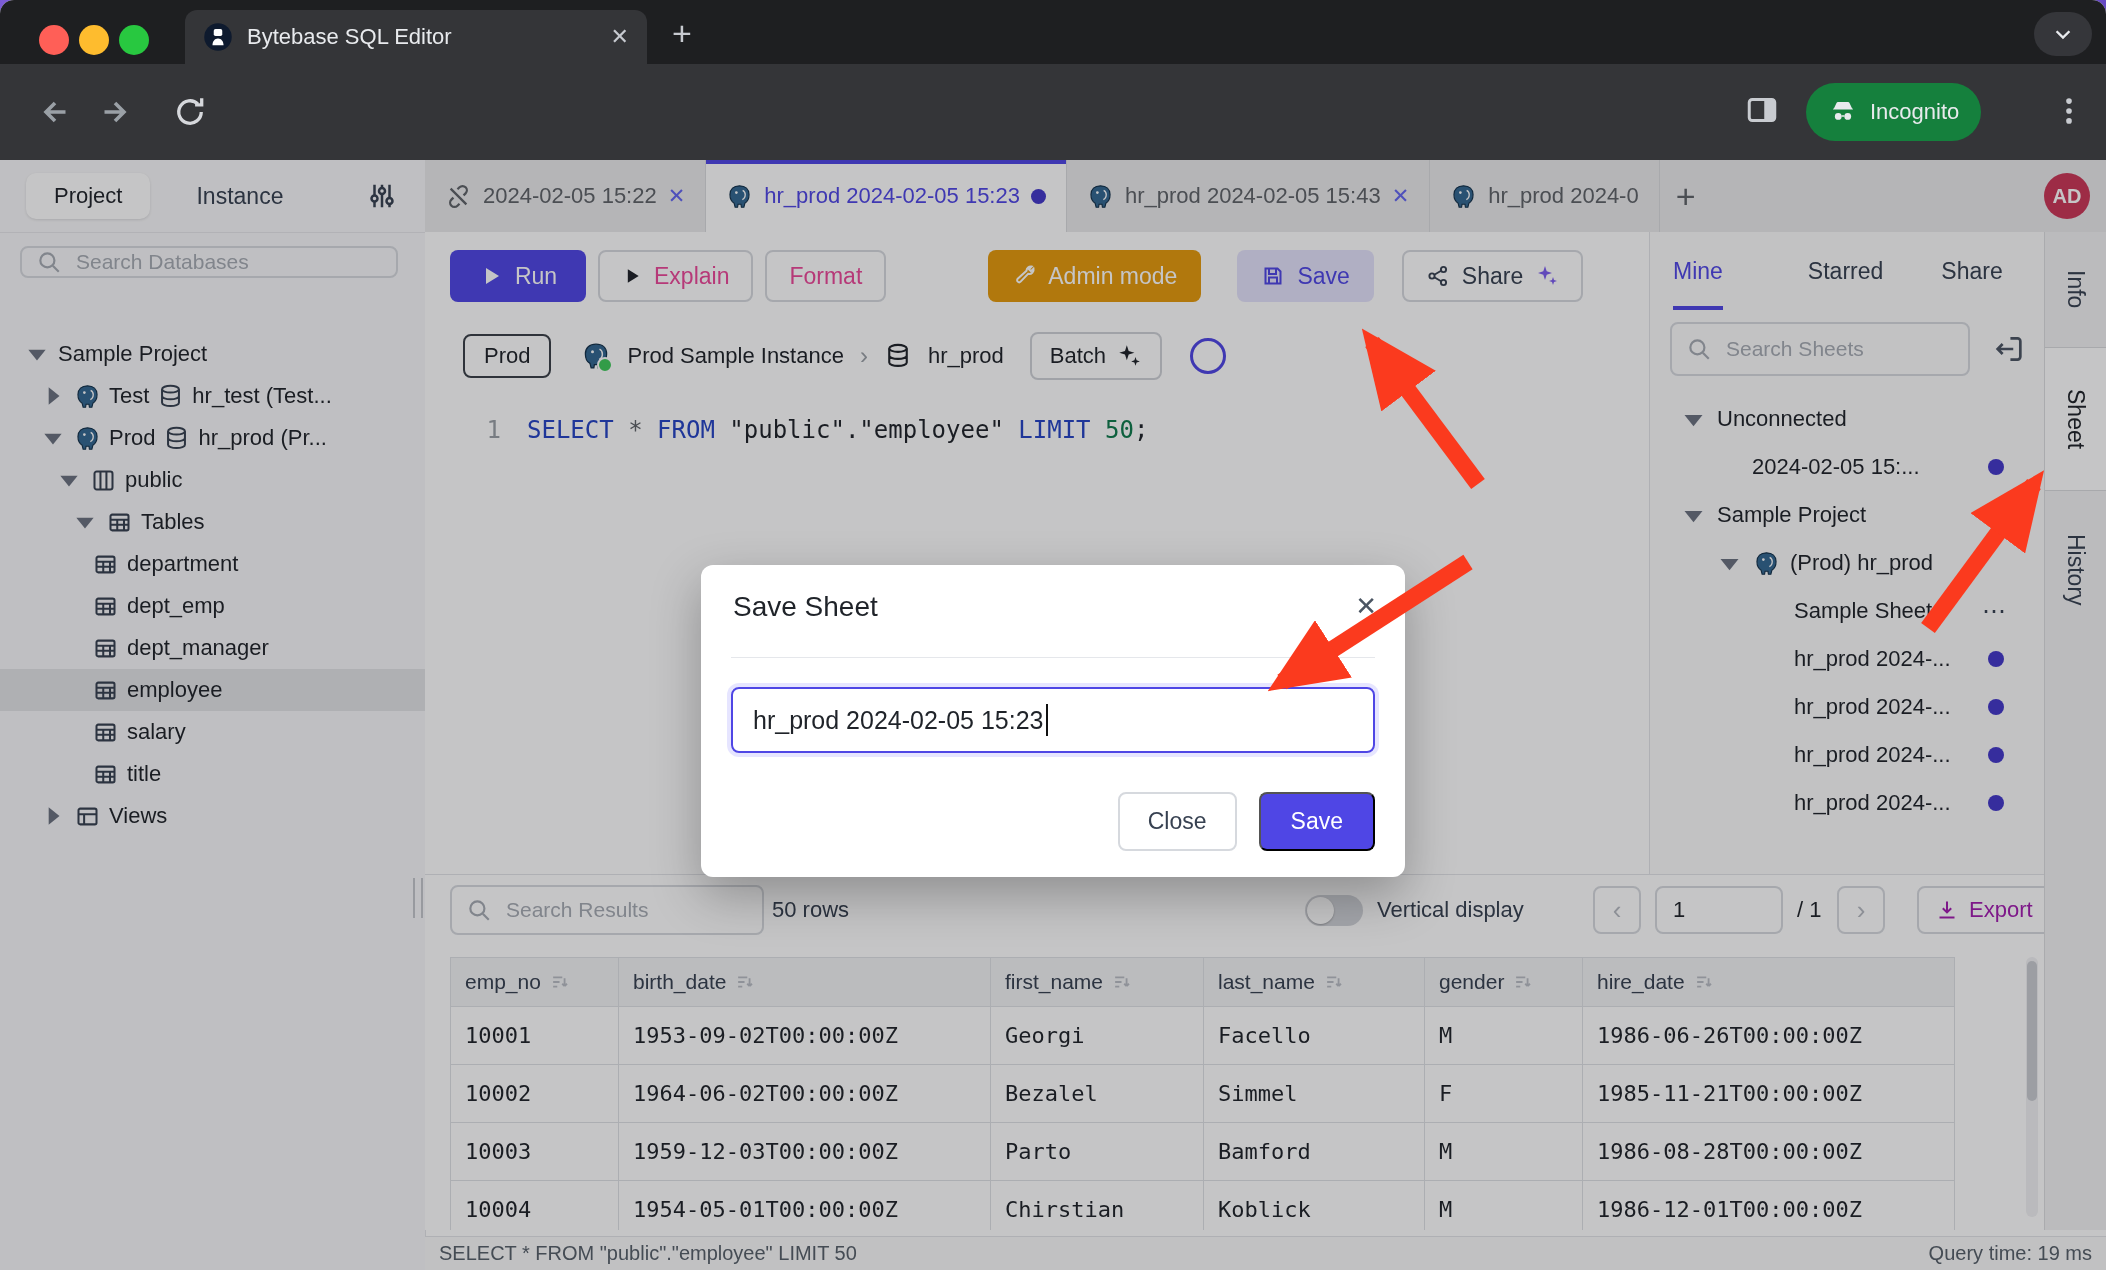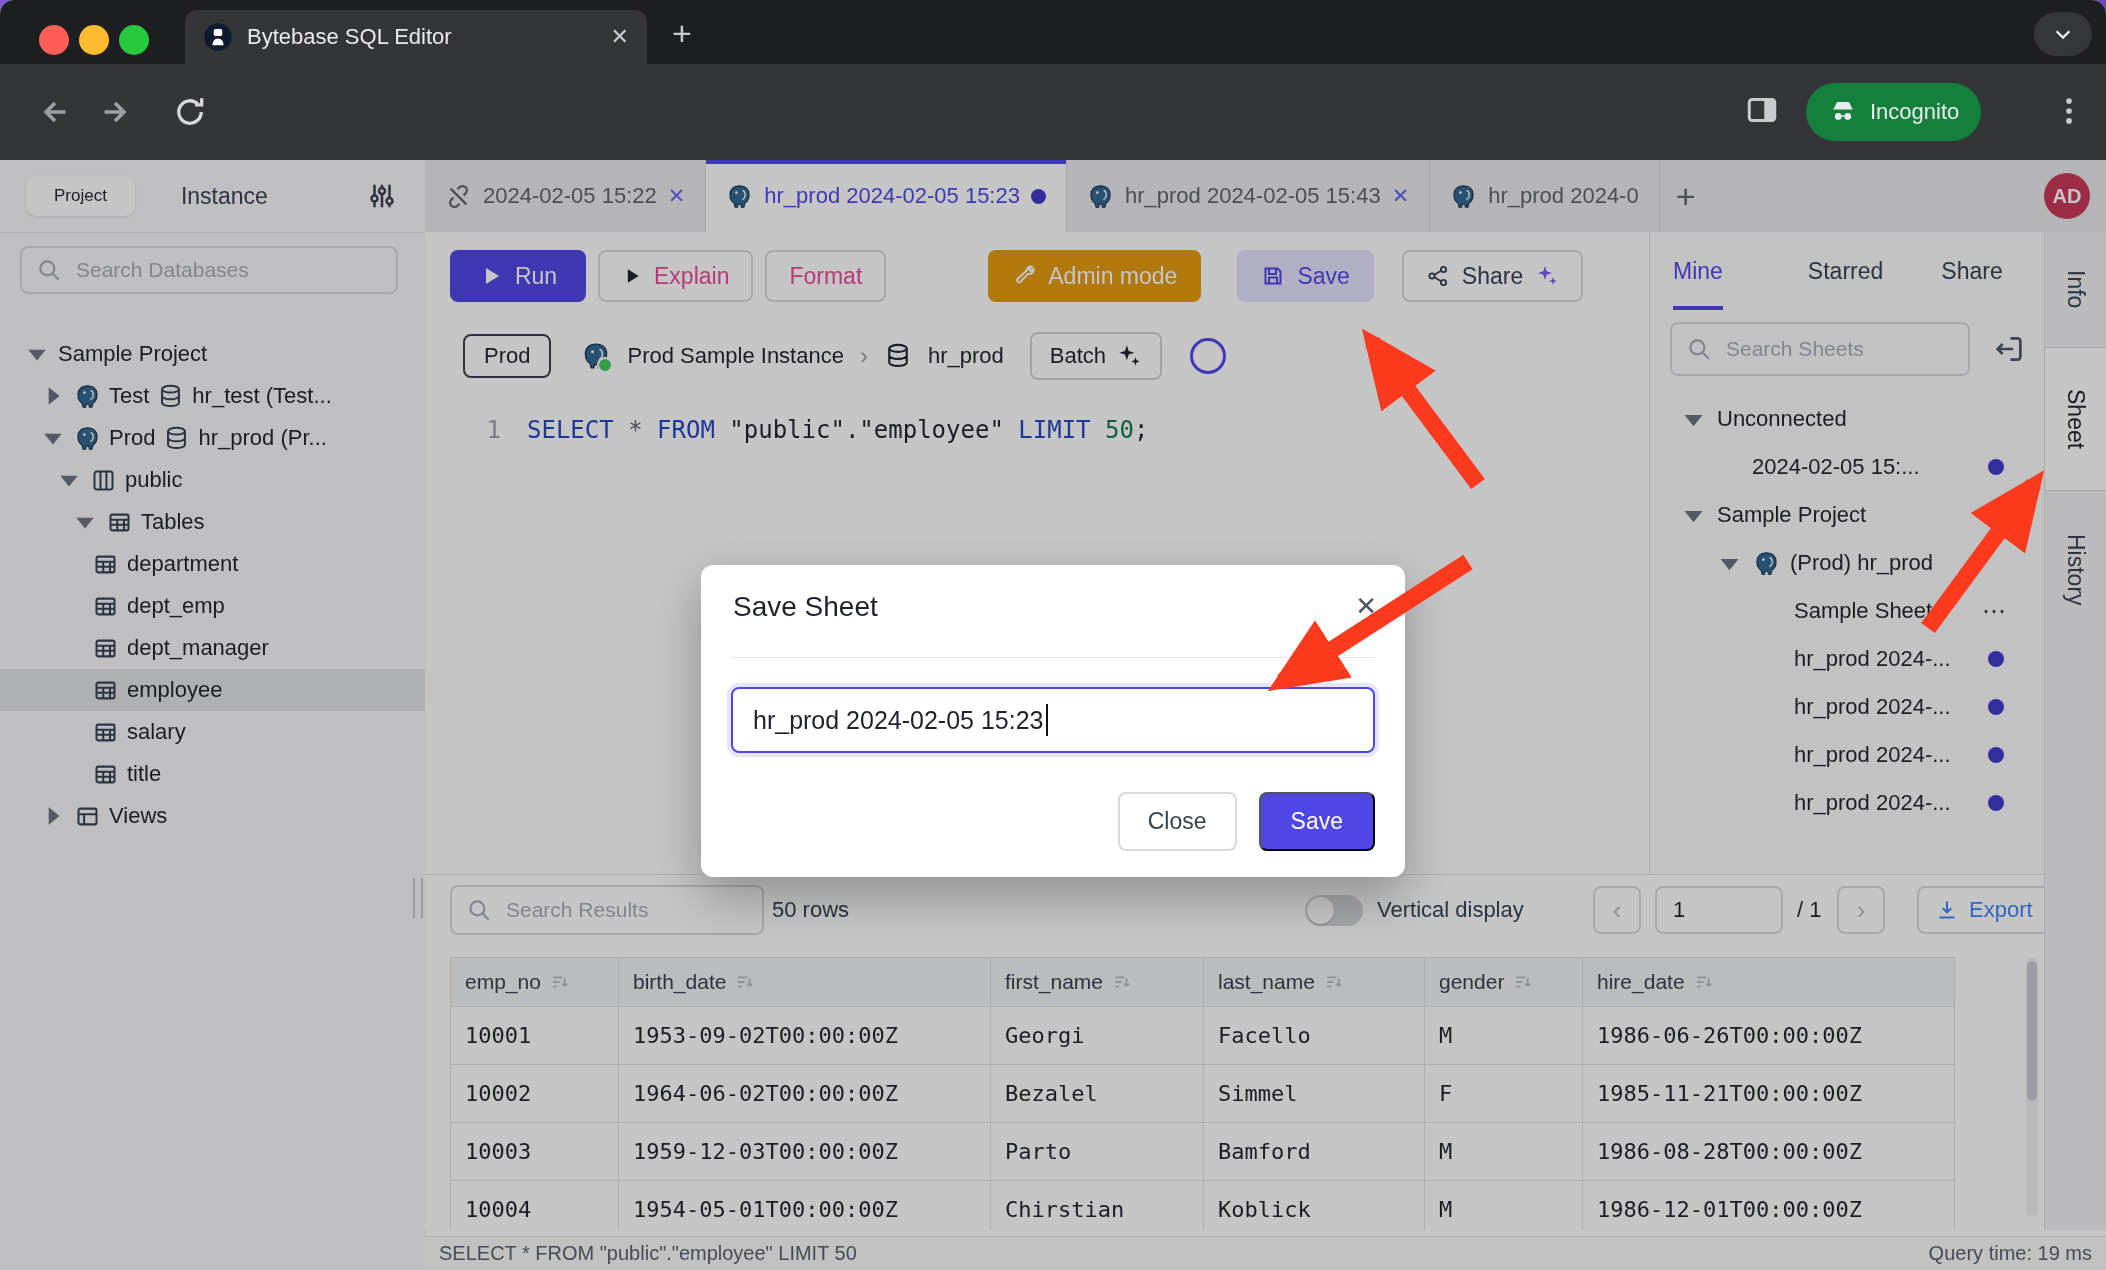--- a/index.html
+++ b/index.html
@@ -15,28 +15,28 @@
   .urlrow{position:absolute;left:0;top:64px;right:0;height:96px;background:#343538;}
   .navic{position:absolute;top:30px;width:36px;height:36px;color:#9aa0a6;}
   .urlpill{position:absolute;left:250px;top:17px;width:1462px;height:62px;border-radius:31px;background:#1d1e20;display:flex;align-items:center;padding:0 26px;box-sizing:border-box;gap:18px;}
   .urltext{color:#e8eaed;font-size:23px;white-space:nowrap;overflow:hidden;flex:1;}
   .incog{position:absolute;left:1806px;top:19px;height:58px;border-radius:29px;background:#15803d;display:flex;align-items:center;gap:12px;padding:0 22px;color:#e8eaed;font-size:22px;}
   .kebab{position:absolute;left:2052px;top:30px;width:34px;height:36px;color:#c8cbd0;}
   
   .app{position:absolute;left:0;top:160px;right:0;bottom:0;background:#fff;}
   .sidebar{position:absolute;left:0;top:0;width:425px;bottom:0;background:#f8f8fa;border-right:1px solid #e3e4e8;}
   .sb-head{position:absolute;left:0;top:0;right:0;height:72px;border-bottom:1px solid #e6e7ea;display:flex;align-items:center;}
-  .pill-active{margin-left:26px;background:#fff;border-radius:10px;box-shadow:0 1px 3px rgba(0,0,0,.12);padding:10px 28px;font-size:17px;color:#1f2329;}
+  .pill-active{margin-left:26px;background:#fff;border-radius:10px;box-shadow:0 1px 3px rgba(0,0,0,.12);padding:10px 28px;font-size:22px;color:#1f2329;}
   .sb-head .plain{margin-left:46px;font-size:23px;color:#374151;}
   .sb-head .ic{margin-left:auto;margin-right:28px;width:30px;height:30px;color:#374151;}
   .searchbox{position:absolute;display:flex;align-items:center;gap:12px;border:2px solid #d6d9de;border-radius:8px;background:transparent;padding:0 14px;box-sizing:border-box;color:#9ca3af;}
   .searchbox input{border:none;outline:none;background:transparent;font-size:21px;color:#1f2329;width:100%;font-family:"Liberation Sans",sans-serif;}
   .searchbox input::placeholder{color:#a6abb3;}
   .searchbox .ic{width:26px;height:26px;color:#a6abb3;}
-  .sb-search{left:20px;top:86px;width:378px;height:48px;justify-content:flex-end;}
+  .sb-search{left:20px;top:86px;width:378px;height:32px;justify-content:flex-end;}
   .tree{position:absolute;left:0;top:173px;right:0;}
   .tree-row{height:42px;display:flex;align-items:center;gap:8px;font-size:22px;color:#1f2329;white-space:nowrap;overflow:hidden;}
   .tree-row.selected{background:#e3e4e7;}
   .tree-row .ic{width:27px;height:27px;color:#374151;}
   .tree-row .ar{width:26px;height:26px;color:#6b7280;flex:none;}
   .handle{position:absolute;right:2px;top:718px;height:40px;width:6px;border-left:2px solid #c4c7cc;border-right:2px solid #c4c7cc;}
   
   .tabstrip{position:absolute;left:425px;top:0;right:0;height:72px;background:#eaeaec;border-bottom:1px solid #dcdde0;display:flex;}
   .etab{display:flex;align-items:center;gap:11px;padding:0 20px;font-size:22px;color:#5f6368;border-right:1px solid #d9dadd;position:relative;max-width:470px;}
   .etab .ic{width:27px;height:27px;}
@@ -94,21 +94,21 @@
   .results{position:absolute;left:425px;top:714px;width:1619px;height:356px;background:#fff;border-top:1px solid #e3e4e8;box-sizing:border-box;overflow:hidden;}
   .res-toolbar{position:absolute;left:0;top:0;right:0;height:70px;}
   .res-search{left:25px;top:10px;width:314px;height:50px;}
   .rowcount{position:absolute;left:347px;top:22px;font-size:22px;color:#374151;}
   .toggle{position:absolute;left:880px;top:20px;width:58px;height:31px;border-radius:16px;background:#d3d5da;}
   .toggle .knob{position:absolute;left:2px;top:2px;width:27px;height:27px;border-radius:50%;background:#fff;box-shadow:0 1px 2px rgba(0,0,0,.25);}
   .toggle-label{position:absolute;left:952px;top:22px;font-size:22px;color:#374151;}
   .pgbtn{position:absolute;top:11px;width:48px;height:48px;border:2px solid #d6d9de;border-radius:8px;box-sizing:border-box;color:#b6bac1;display:flex;align-items:center;justify-content:center;font-size:26px;background:#fff;}
   .pginput{position:absolute;left:1230px;top:11px;width:128px;height:48px;border:2px solid #d6d9de;border-radius:8px;box-sizing:border-box;font-size:22px;color:#1f2329;padding-left:16px;outline:none;font-family:"Liberation Sans",sans-serif;}
   .pgtotal{position:absolute;left:1372px;top:22px;font-size:22px;color:#1f2329;}
-  .btn-export{position:absolute;left:1492px;top:11px;height:48px;border:2px solid #d6d9de;border-radius:8px;background:#fff;display:flex;align-items:center;gap:10px;padding:0 16px;font-size:22px;color:#3b82f6;box-sizing:border-box;}
+  .btn-export{position:absolute;left:1492px;top:11px;height:48px;border:2px solid #d6d9de;border-radius:8px;background:#fff;display:flex;align-items:center;gap:10px;padding:0 16px;font-size:22px;color:#a21caf;box-sizing:border-box;}
   .btn-export .ic{width:24px;height:24px;}
   .rtable{position:absolute;left:25px;top:82px;border-top:1px solid #dfe1e5;border-left:1px solid #dfe1e5;}
   .trow{display:flex;}
   .tcell{box-sizing:border-box;border-right:1px solid #dfe1e5;border-bottom:1px solid #dfe1e5;padding:0 14px;display:flex;align-items:center;overflow:hidden;white-space:nowrap;}
   .thead .tcell{height:49px;background:#f2f3f5;font-size:21px;color:#374151;gap:8px;}
   .thead .ic{width:22px;height:22px;color:#b9bdc4;}
   .tbody .tcell{height:58px;font-family:"DejaVu Sans Mono",monospace;font-size:22px;color:#1f2329;}
   .scrollv{position:absolute;right:6px;top:82px;width:12px;height:260px;background:#f1f1f3;border-radius:6px;}
   .scrollv .thumb{position:absolute;left:1px;top:4px;width:10px;height:140px;border-radius:5px;background:#c9ccd2;}
   

